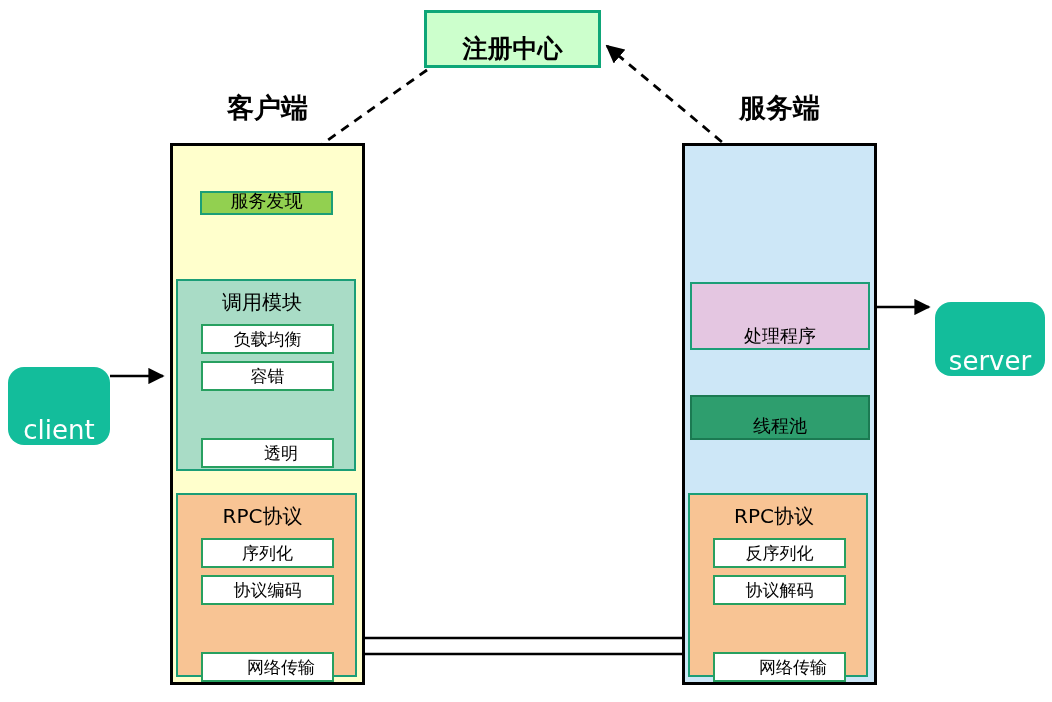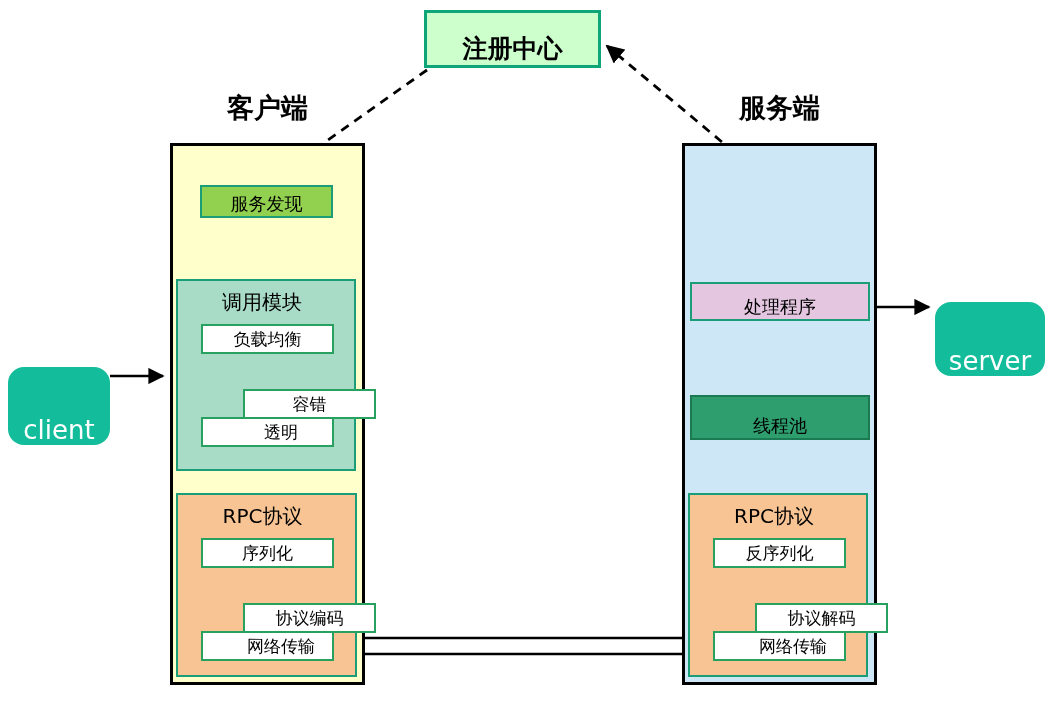--- a/index.html
+++ b/index.html
@@ -32,45 +32,45 @@
   .column { border: 3px solid var(--column-border); }
   #column-client { left: 170px; top: 143px; width: 195px; height: 542px; background: var(--client-column-fill); }
   #column-server { left: 682px; top: 143px; width: 195px; height: 542px; background: var(--server-column-fill); }
 
   
   .badge {
     background: var(--service-badge-fill);
     border: 2px solid var(--teal-border);
     font-size: 18px;
   }
-  #service-discovery { left: 200px; top: 185px; width: 133px; height: 33px; }
+  #service-discovery { left: 200px; top: 191px; width: 133px; height: 24px; }
   #service-exposure  { left: 713px; top: 185px; width: 133px; height: 33px; }
 
   
   .module { border: 2px solid var(--teal-border); }
   .module-title { position: absolute; left: 0; right: 8px; top: 8px; text-align: center; font-size: 20px; font-weight: 400; }
   #invoke-module { left: 176px; top: 279px; width: 180px; height: 192px; background: var(--invoke-module-fill); }
   #rpc-left  { left: 176px; top: 493px; width: 181px; height: 184px; background: var(--rpc-fill); }
   #rpc-right { left: 688px; top: 493px; width: 180px; height: 184px; background: var(--rpc-fill); }
 
   .slot {
     position: absolute; box-sizing: border-box;
     left: 23px; width: 133px; height: 30px;
     background: #ffffff;
     border: 2px solid var(--inner-border);
     font-size: 17px;
     display: flex; align-items: center; justify-content: center;
   }
   .slot.s1 { top: 43px; }
-  .slot.s2 { top: 108px; margin-left: 42px; }
-  .slot.s3 { top: 136px; padding-left: 27px; }
+  .slot.s2 { top: 80px; }
+  .slot.s3 { top: 157px; padding-left: 27px; }
 
   
   #handler {
-    left: 690px; top: 282px; width: 180px; height: 39px;
+    left: 690px; top: 282px; width: 180px; height: 68px;
     background: var(--handler-fill);
     border: 2px solid var(--teal-border);
     font-size: 18px;
   }
   #thread-pool {
     left: 690px; top: 395px; width: 180px; height: 45px;
     background: var(--thread-pool-fill);
     border: 2px solid var(--thread-pool-border);
     font-size: 18px;
   }

